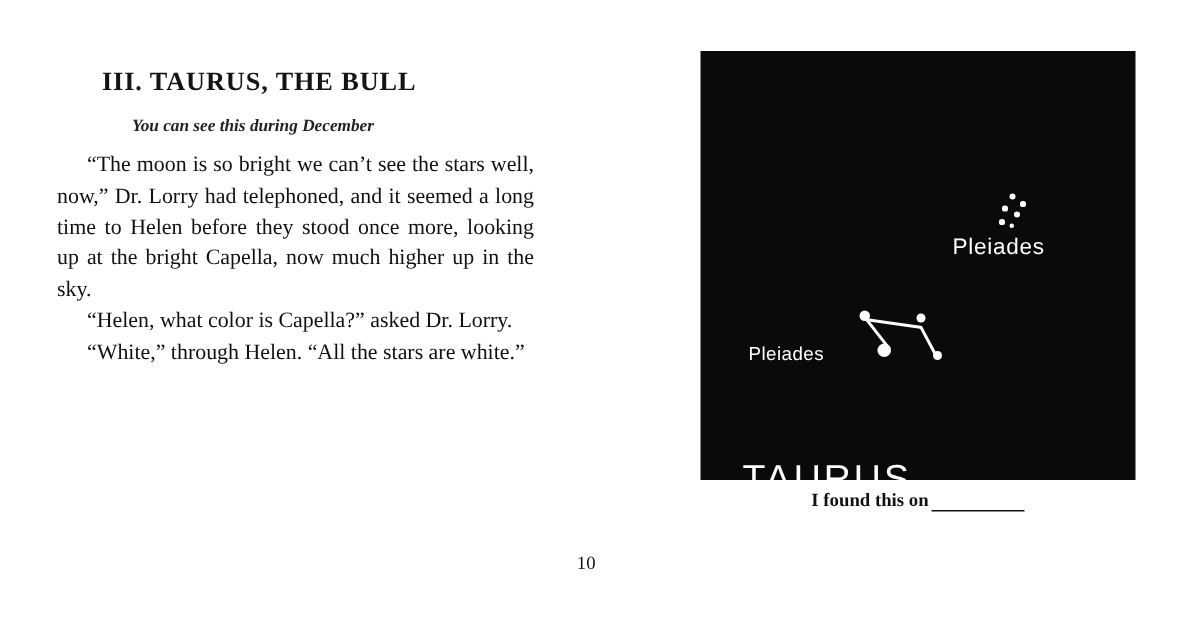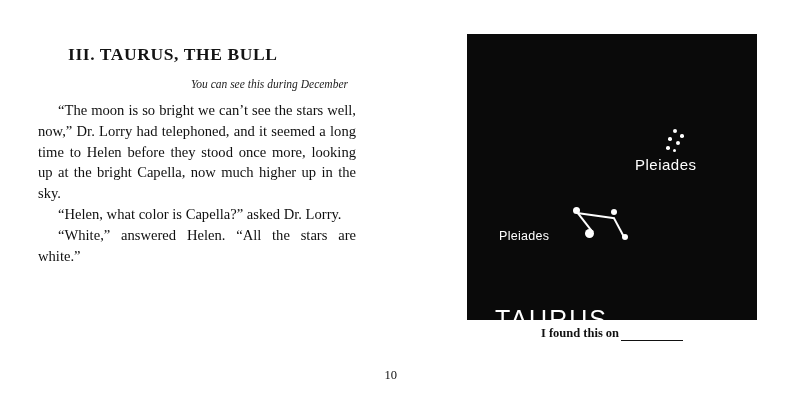--- a/index.html
+++ b/index.html
@@ -40,24 +40,23 @@
     color: #141414;
     white-space: nowrap;
   }
   .chapter-sub {
     position: absolute;
     left: 88px;
     top: 78px;
     width: 260px;
     font-size: 11.5px;
     font-style: italic;
-    font-weight: normal;
+    font-weight: bold;
     color: #222222;
     white-space: nowrap;
-    text-align: right;
   }
   .body-text {
     position: absolute;
     left: 38px;
     top: 100px;
     width: 318px;
     font-size: 14.6px;
     line-height: 20.8px;
     text-align: justify;
     color: #101010;
@@ -157,21 +156,21 @@
 
   <div class="page-left">
 
     <div class="chapter-title">III.  TAURUS, THE BULL</div>
 
     <div class="chapter-sub">You can see this during December</div>
 
     <div class="body-text">
       <p>“The moon is so bright we can’t see the stars well, now,” Dr. Lorry had telephoned, and it seemed a long time to Helen before they stood once more, looking up at the bright Capella, now much higher up in the sky.</p>
       <p>“Helen, what color is Capella?” asked Dr. Lorry.</p>
-      <p>“White,” answered Helen.  “All the stars are white.”</p>
+      <p>“White,” through Helen.  “All the stars are white.”</p>
     </div>
 
     <div class="page-num page-num-left">10</div>
   </div>
 
   <div class="page-right">
 
     <div class="plate">
 
       <span class="star" style="left:206px;top:95px;width:4px;height:4px;"></span>

